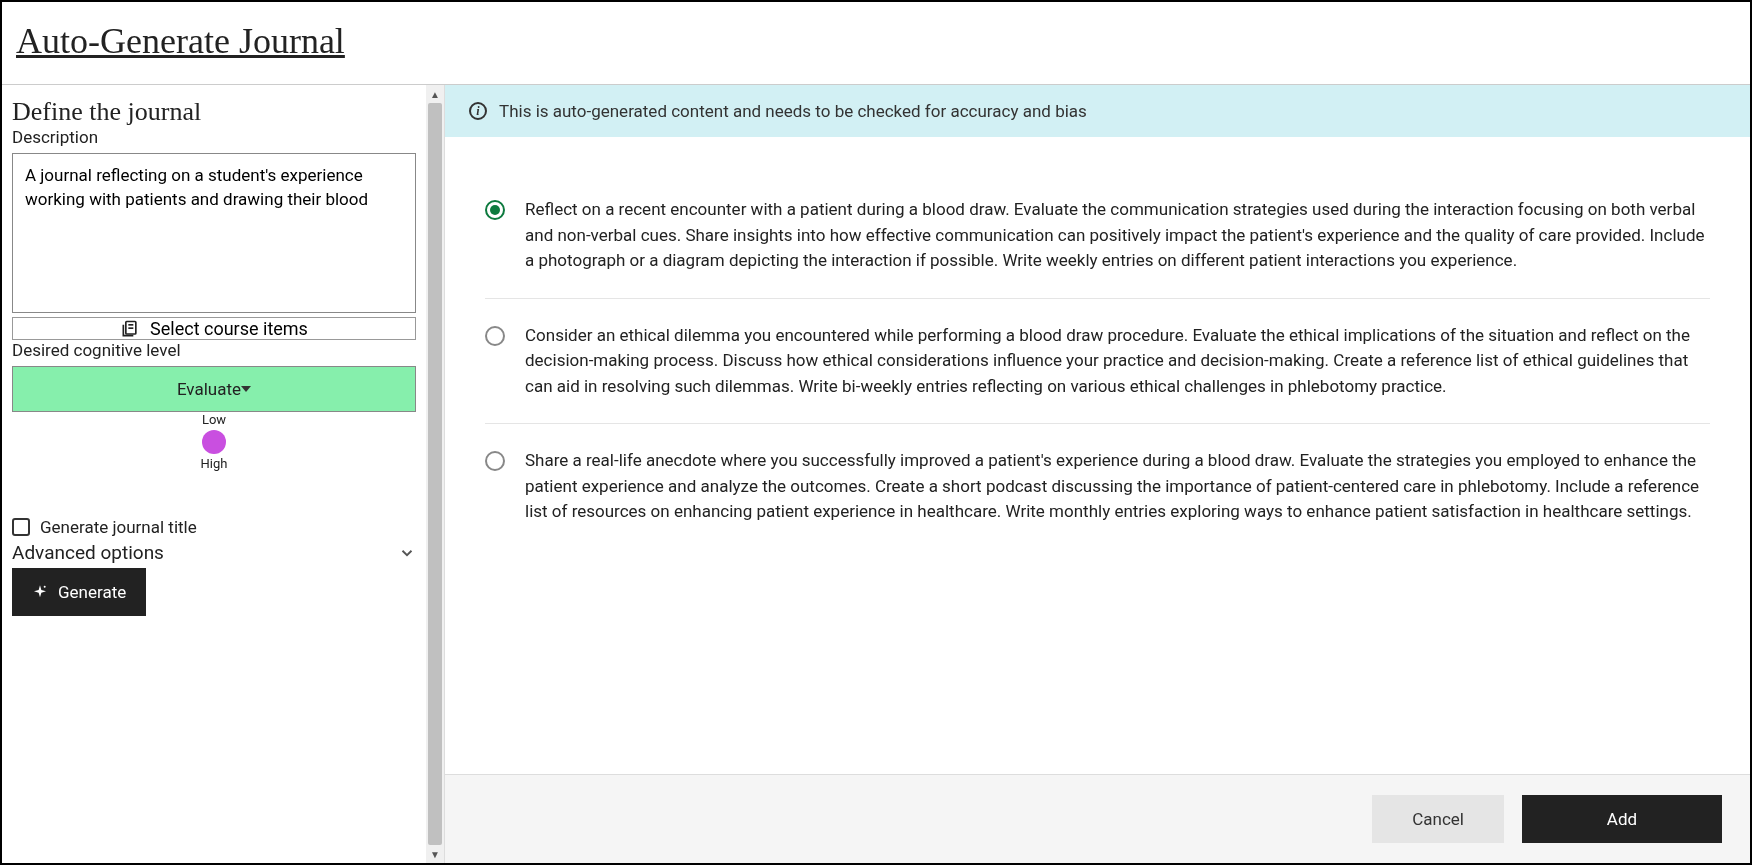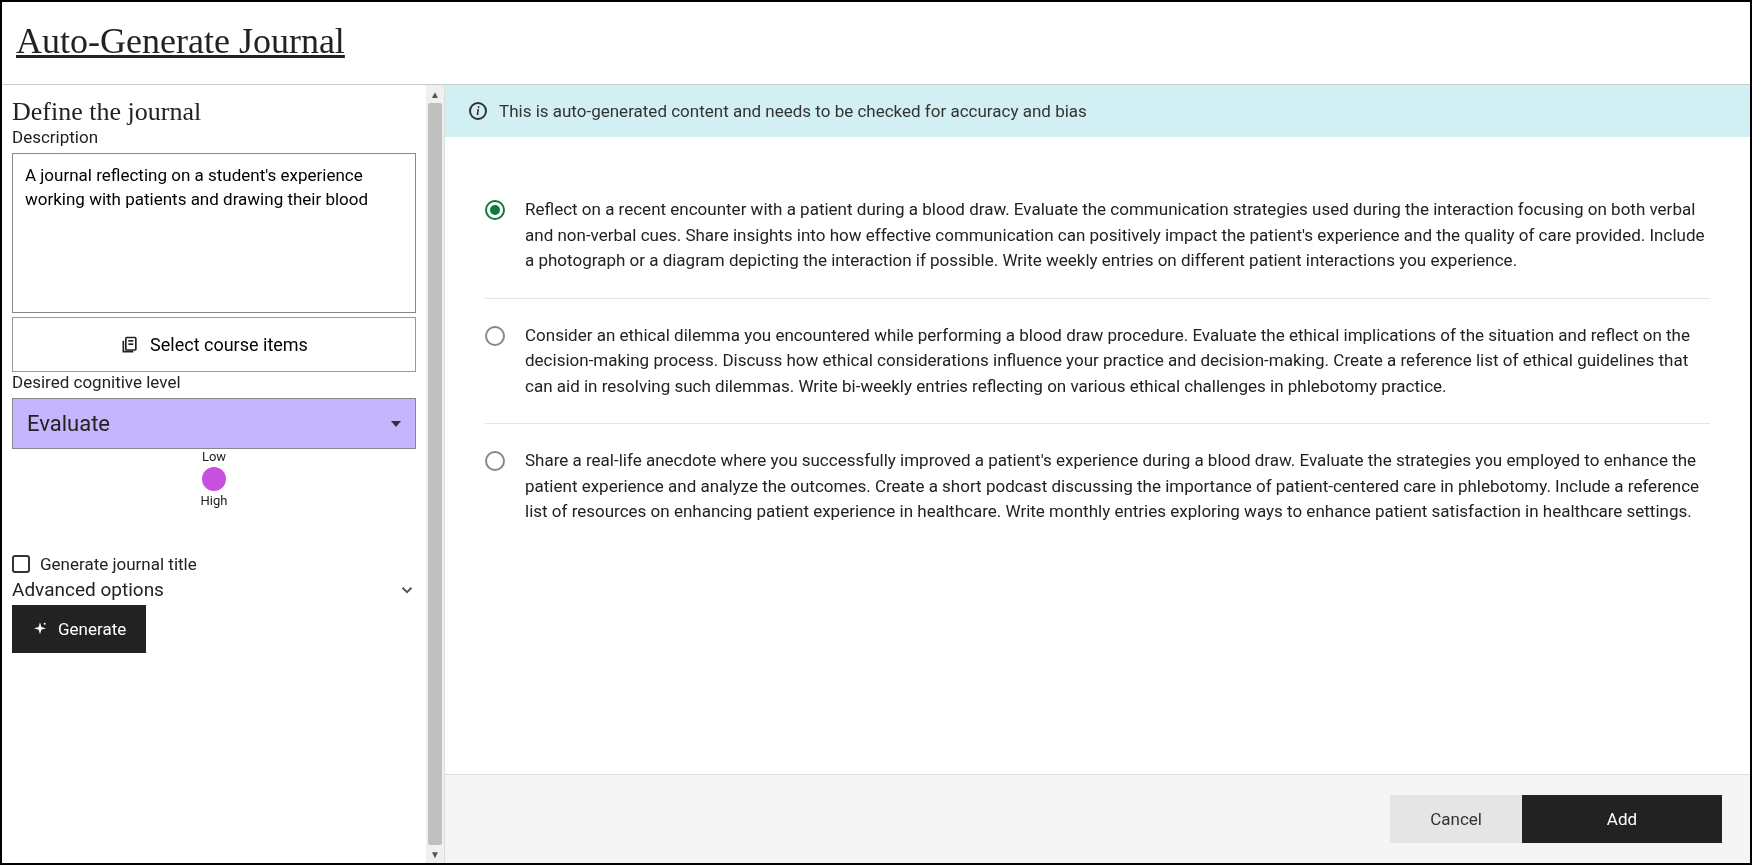--- a/index.html
+++ b/index.html
@@ -124,20 +124,21 @@
     font-size: 17px;
     line-height: 1.5;
     color: #222;
   }
   .footer {
     background: #f5f5f5;
     border-top: 1px solid #ddd;
     padding: 20px 28px;
     display: flex;
     justify-content: flex-end;
+    gap: 18px;
   }
   .btn {
     padding: 14px 40px;
     font-size: 17px;
     border: none;
     cursor: pointer;
     font-family: inherit;
   }
   .btn.cancel {
     background: #e5e5e5;
@@ -167,44 +168,44 @@
     padding: 10px 12px;
     font-size: 17px;
     font-family: inherit;
     resize: none;
     line-height: 1.4;
   }
   .select-course {
     width: 100%;
     border: 1px solid #999;
     background: #fff;
-    padding: 16px;
+    padding: 0;
     font-size: 18px;
     display: flex;
     align-items: center;
     justify-content: center;
     gap: 10px;
     cursor: pointer;
     font-family: inherit;
   }
   .hint {
     font-size: 15px;
     color: #777;
     line-height: 1.4;
   }
   .select-wrap {
     width: 100%;
     border: 1px solid #888;
     padding: 12px 14px;
-    font-size: 22px;
-    display: flex;
-    justify-content: space-between;
-    align-items: center;
-    cursor: pointer;
-    background: #c4b5fd;
+    font-size: 17px;
+    display: flex;
+    justify-content: center;
+    align-items: center;
+    cursor: pointer;
+    background: #86efac;
   }
   .select-wrap .caret {
     width: 0; height: 0;
     border-left: 5px solid transparent;
     border-right: 5px solid transparent;
     border-top: 6px solid #333;
   }
   .slider-row {
     display: flex;
     align-items: center;

